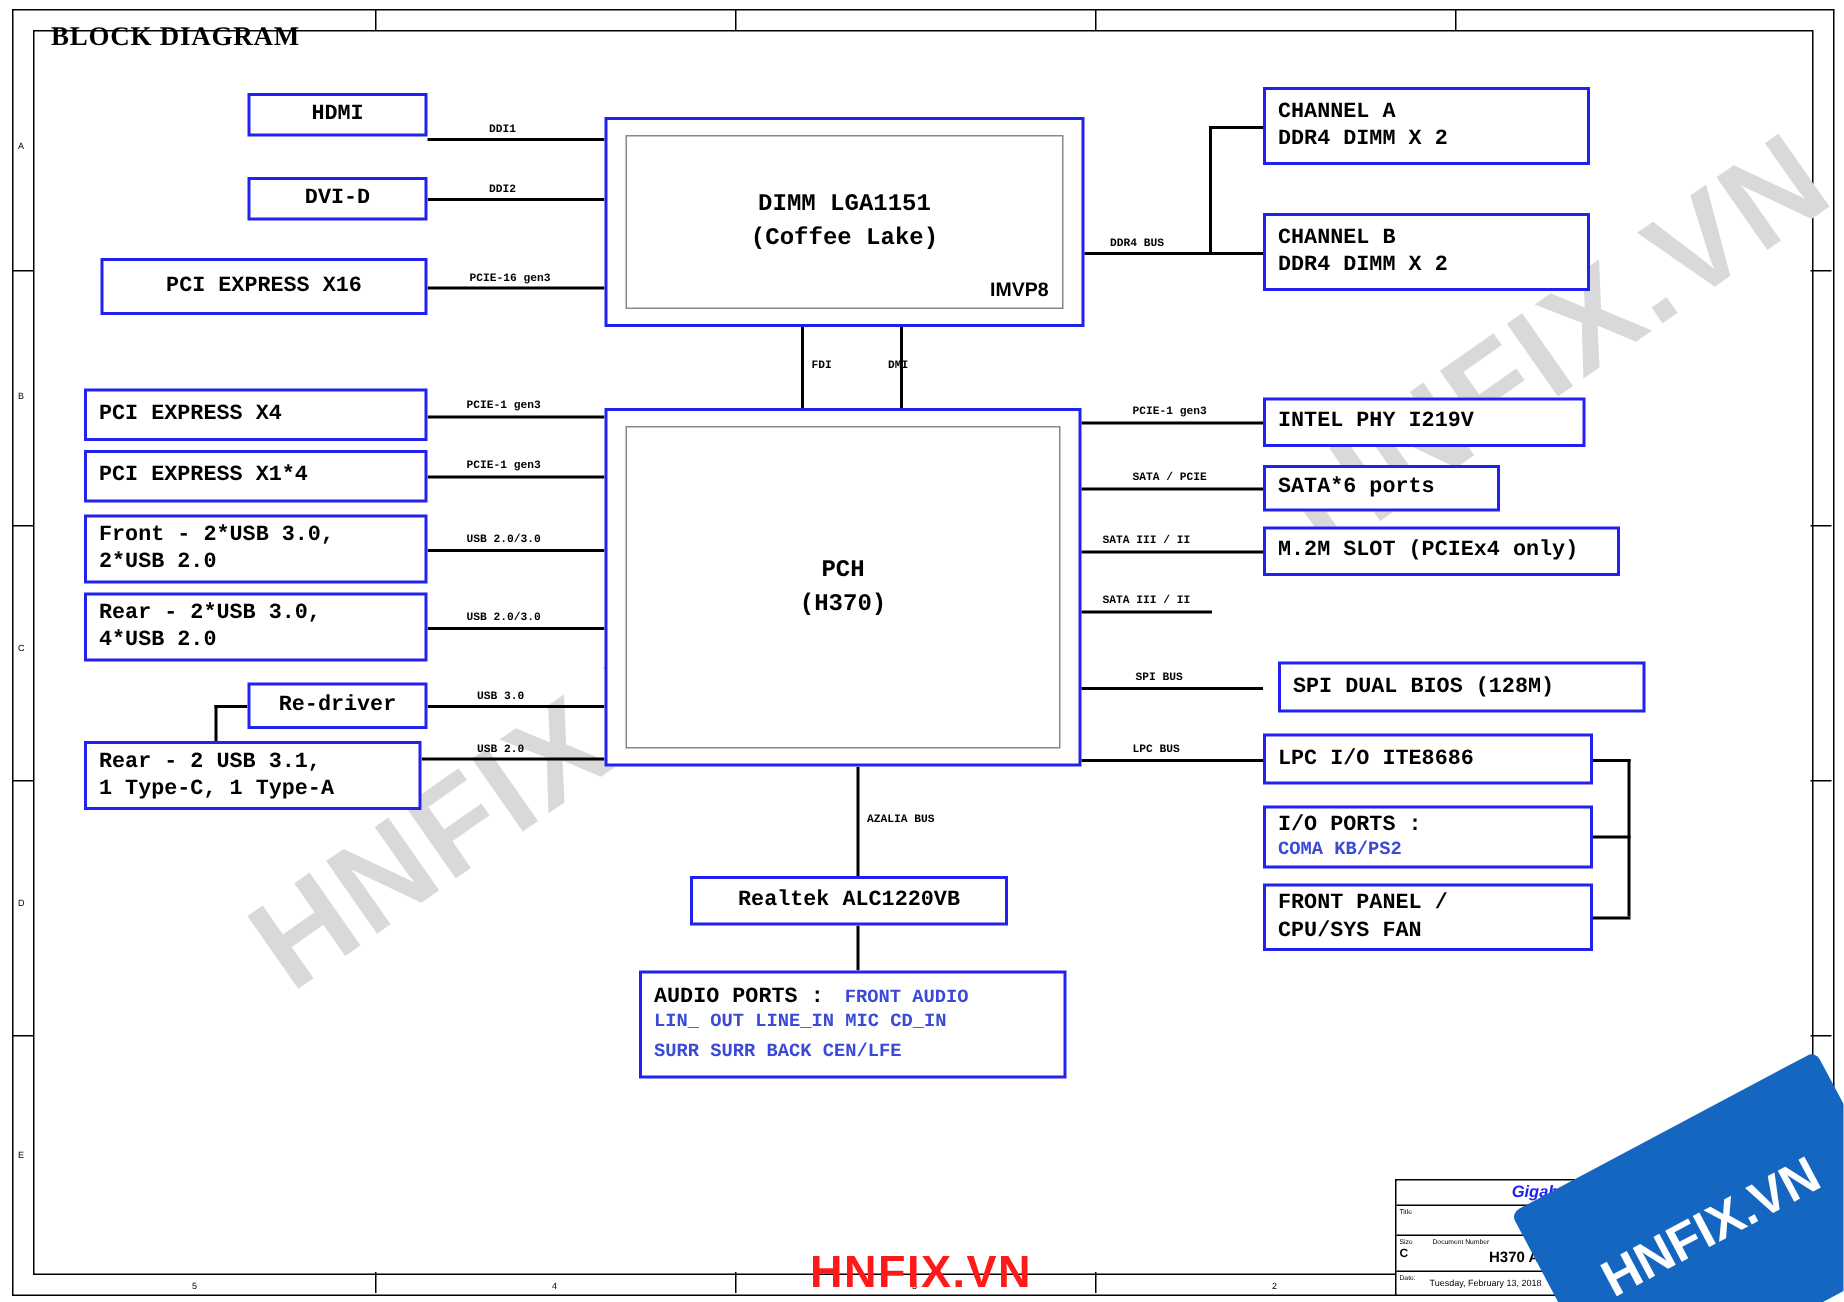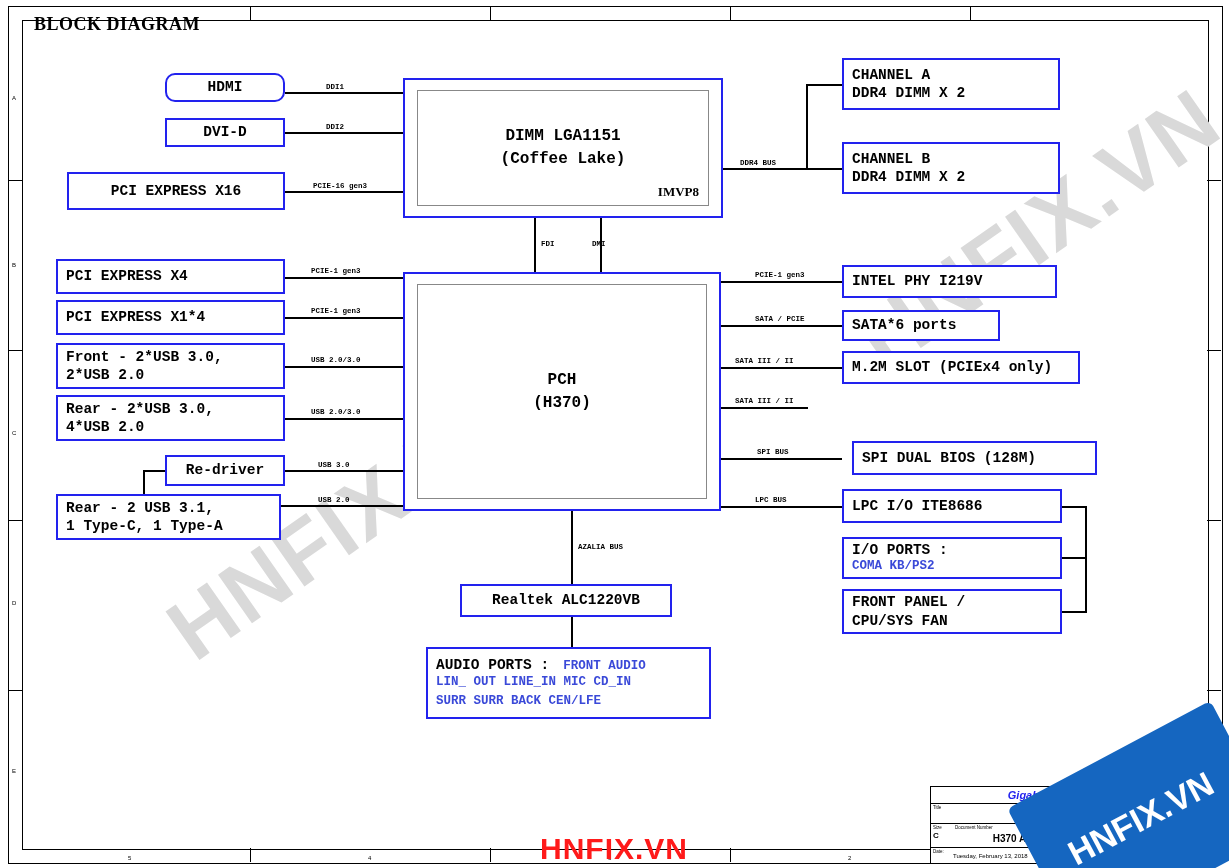--- a/index.html
+++ b/index.html
@@ -64,21 +64,21 @@
     border:1px solid #888;
   }
   .chip .ctext{
     position:absolute;left:0;right:0;top:50%;transform:translateY(-50%);
     text-align:center;
     font-family:"Liberation Mono", monospace;
     font-weight:bold;font-size:16px;color:#000;line-height:1.45;
   }
   .chip .corner{
     position:absolute;right:22px;bottom:16px;
-    font-family:Liberation Serif, serif;
+    font-family:Liberation Sans, sans-serif;
     font-weight:bold;font-size:13px;color:#000;
   }
 
   
   .w{position:absolute;background:#000;}
   .wh{height:1.6px;}
   .wv{width:1.6px;}
 
   
   .wlab{
@@ -231,21 +231,21 @@
   <div class="wlab" style="left:318px;top:496px;">USB 2.0</div>
 
   <div class="wlab" style="left:755px;top:271px;">PCIE-1 gen3</div>
   <div class="wlab" style="left:755px;top:315px;">SATA / PCIE</div>
   <div class="wlab" style="left:735px;top:357px;">SATA III / II</div>
   <div class="wlab" style="left:735px;top:397px;">SATA III / II</div>
   <div class="wlab" style="left:757px;top:448px;">SPI BUS</div>
   <div class="wlab" style="left:755px;top:496px;">LPC BUS</div>
   <div class="wlab" style="left:578px;top:543px;">AZALIA BUS</div>
 
-  <div class="blk center" style="left:165px;top:73px;width:120px;height:29px;border-radius:10px;">
+  <div class="blk center" style="left:165px;top:62px;width:120px;height:29px;">
     <span>HDMI</span>
   </div>
 
   <div class="blk center" style="left:165px;top:118px;width:120px;height:29px;">
     <span>DVI-D</span>
   </div>
 
   <div class="blk center" style="left:67px;top:172px;width:218px;height:38px;">
     <span>PCI EXPRESS X16</span>
   </div>

